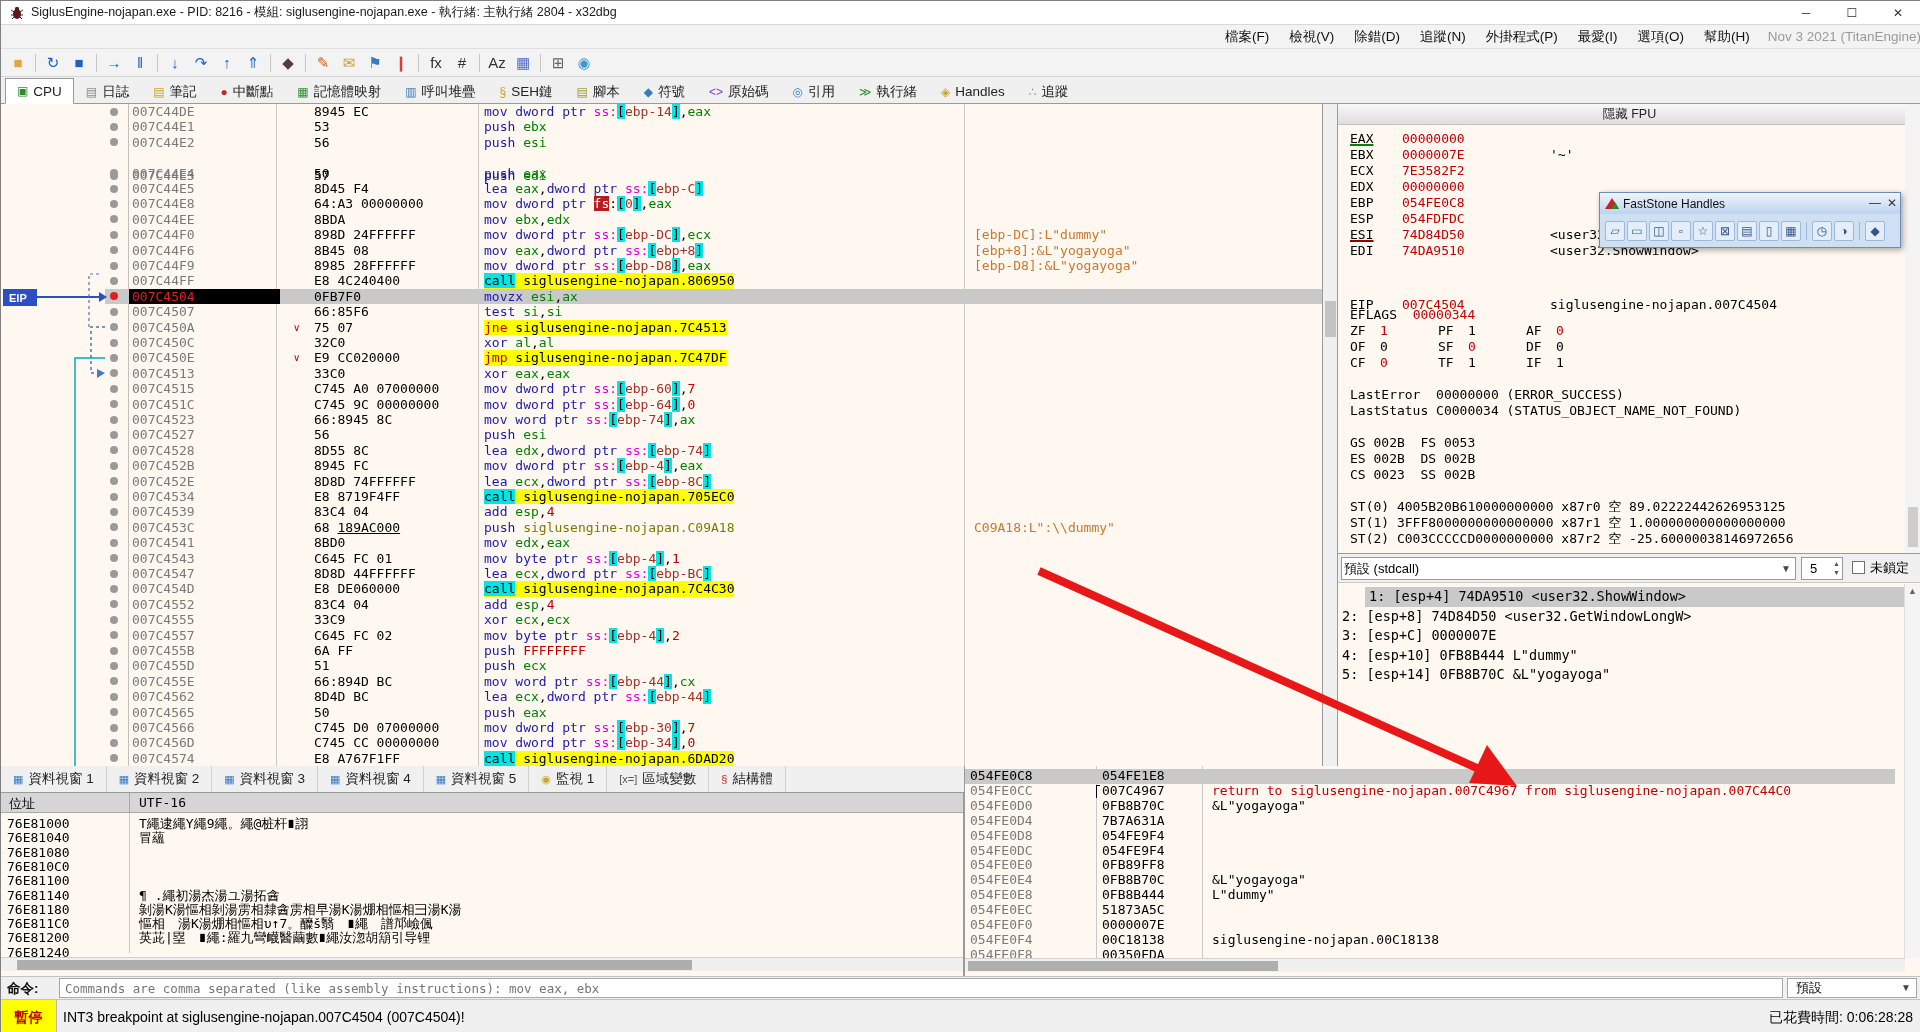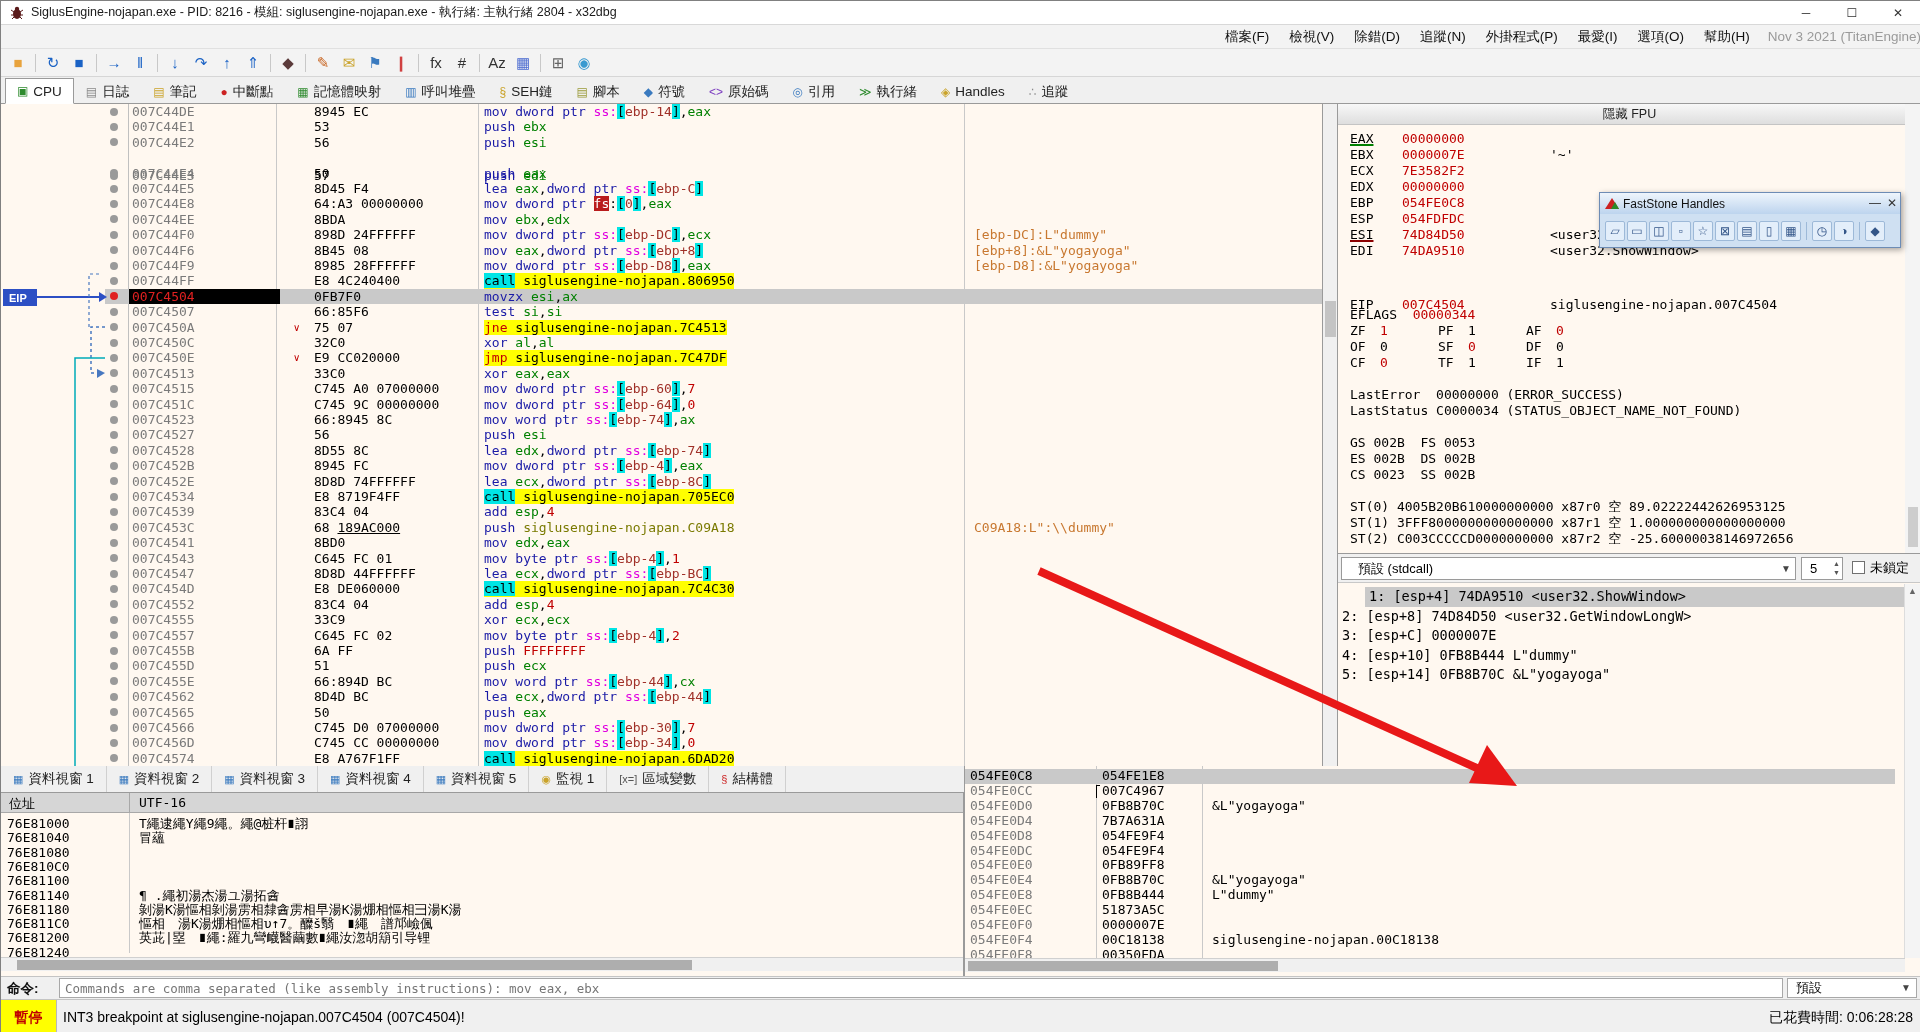--- a/index.html
+++ b/index.html
@@ -85,21 +85,21 @@
   .fv-blk { color:#000; display:inline-block; width:58px; }
   #regscroll { position:absolute; left:1904px; top:0; width:16px; height:449px; background:#f4f4f4; }
   #regscroll .thumb{ position:absolute; left:3px; bottom:6px; width:10px; height:40px; background:#cdcdcd;}
 
   
   #args { position:absolute; left:1337px; top:449px; width:583px; height:213px;
     background:#fff8f0; border-top:1px solid #9a9a9a; }
   #argshead { position:absolute; left:0; top:0; width:583px; height:29px; background:#f0f0f0;
     border-bottom:1px solid #c8c8c8; }
   #argsdd { position:absolute; left:3px; top:3px; width:455px; height:23px; background:#fff;
-    border:1px solid #9a9a9a; font-size:13px; line-height:21px; padding-left:16px; color:#000;}
+    border:1px solid #9a9a9a; font-size:13px; line-height:21px; padding-left:2px; color:#000;}
   #argsdd .dda { position:absolute; right:4px; top:0; color:#444; font-size:10px; line-height:22px;}
   #argspin { position:absolute; left:463px; top:3px; width:42px; height:23px; background:#fff;
     border:1px solid #9a9a9a; font-size:13px; line-height:21px; padding-left:8px; }
   #argspin .spn { position:absolute; right:2px; top:1px; font-size:7px; color:#555; line-height:9px; }
   #argchk { position:absolute; left:514px; top:7px; width:13px; height:13px; background:#fff;
     border:1px solid #707070; }
   #argchklbl { position:absolute; left:532px; top:5px; font-size:13px; color:#000; }
   .arow { position:absolute; left:0; width:565px; height:19.5px; font-size:13.5px;
     line-height:19.5px; font-family:"DejaVu Sans Mono",monospace; padding-left:4px; white-space:pre; }
   .arow.sel { background:#c9c9c9; }
@@ -497,21 +497,21 @@
       <div id="dumphscroll">
           <div class="thumb"></div>
         </div>
     </div>
 
     <div id="stack">
       <div class="stvline1"></div>
       <div class="stvline2"></div>
       <div id="stackrows">
           <div class="strow sel" style="top: 3px;"><span class="staddr">054FE0C8</span><span class="stval">054FE1E8</span></div>
-          <div class="strow" style="top: 17.9px;"><span class="staddr">054FE0CC</span><span class="stbr"></span><span class="stval">007C4967</span></div>
+          <div class="strow" style="top: 17.9px;"><span class="staddr">054FE0CC</span><span class="stbr"></span><span class="stval">007C4967</span><span class="stcmt red">return to siglusengine-nojapan.007C4967 from siglusengine-nojapan.007C44C0</span></div>
           <div class="strow" style="top: 32.8px;"><span class="staddr">054FE0D0</span><span class="stval">0FB8B70C</span><span class="stcmt">&amp;L"yogayoga"</span></div>
           <div class="strow" style="top: 47.7px;"><span class="staddr">054FE0D4</span><span class="stval">7B7A631A</span></div>
           <div class="strow" style="top: 62.6px; text-align: right;"><span class="staddr">054FE0D8</span><span class="stval">054FE9F4</span></div>
           <div class="strow" style="top: 77.5px;"><span class="staddr">054FE0DC</span><span class="stval">054FE9F4</span></div>
           <div class="strow" style="top: 92.4px;"><span class="staddr">054FE0E0</span><span class="stval">0FB89FF8</span></div>
           <div class="strow" style="top: 107.3px;"><span class="staddr">054FE0E4</span><span class="stval">0FB8B70C</span><span class="stcmt">&amp;L"yogayoga"</span></div>
           <div class="strow" style="top: 122.2px;"><span class="staddr">054FE0E8</span><span class="stval">0FB8B444</span><span class="stcmt">L"dummy"</span></div>
           <div class="strow" style="top: 137.1px;"><span class="staddr">054FE0EC</span><span class="stval">51873A5C</span></div>
           <div class="strow" style="top: 152px;"><span class="staddr">054FE0F0</span><span class="stval">0000007E</span></div>
           <div class="strow" style="top: 166.9px;"><span class="staddr">054FE0F4</span><span class="stval">00C18138</span><span class="stcmt">siglusengine-nojapan.00C18138</span></div>

